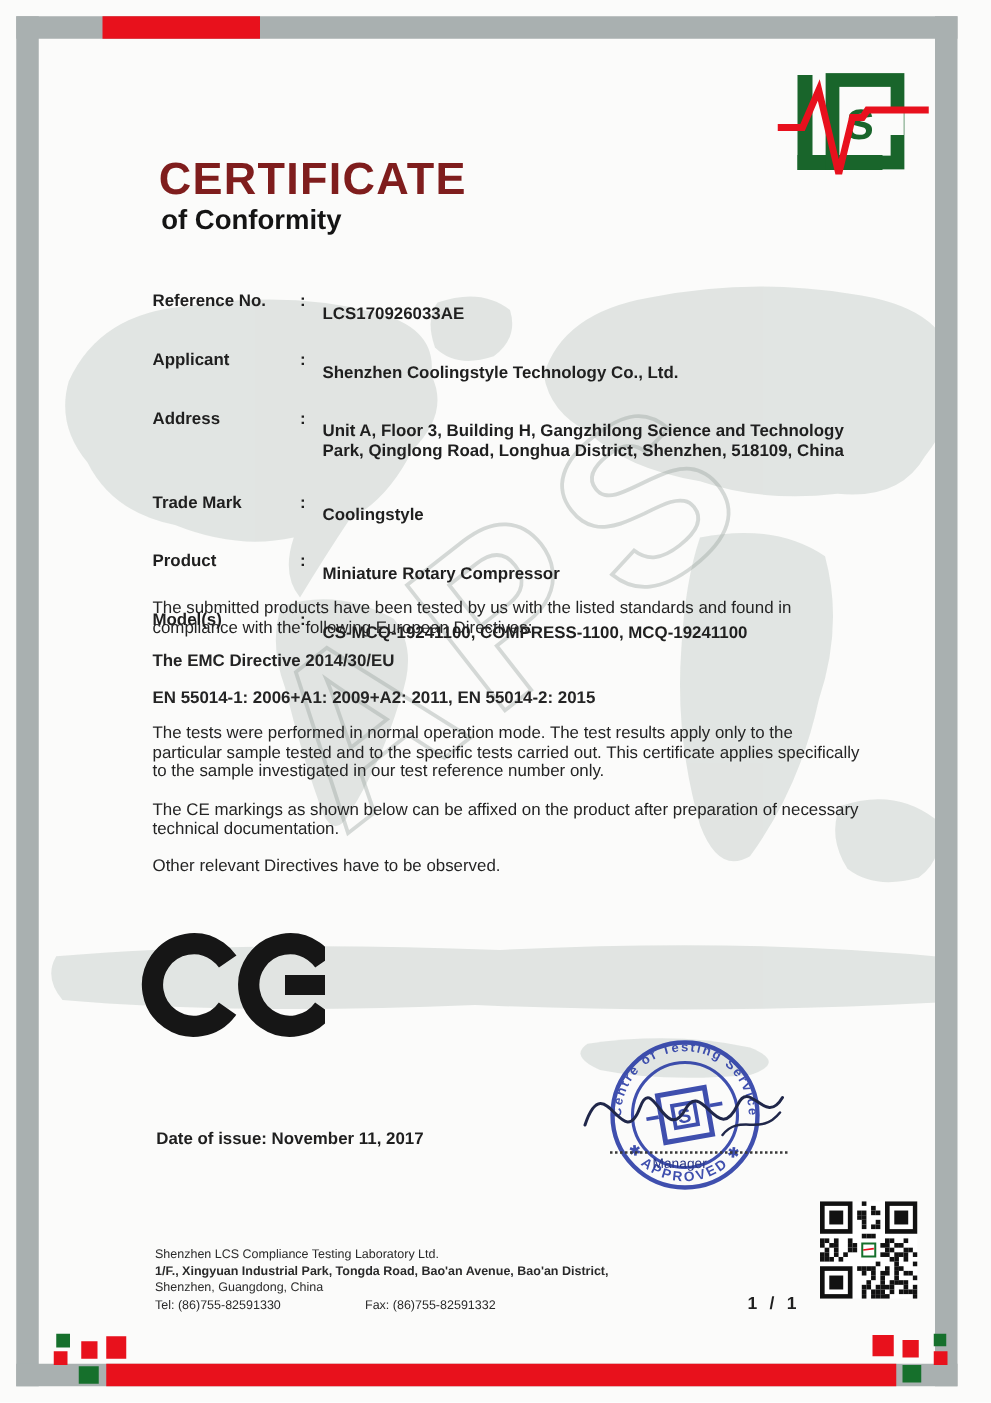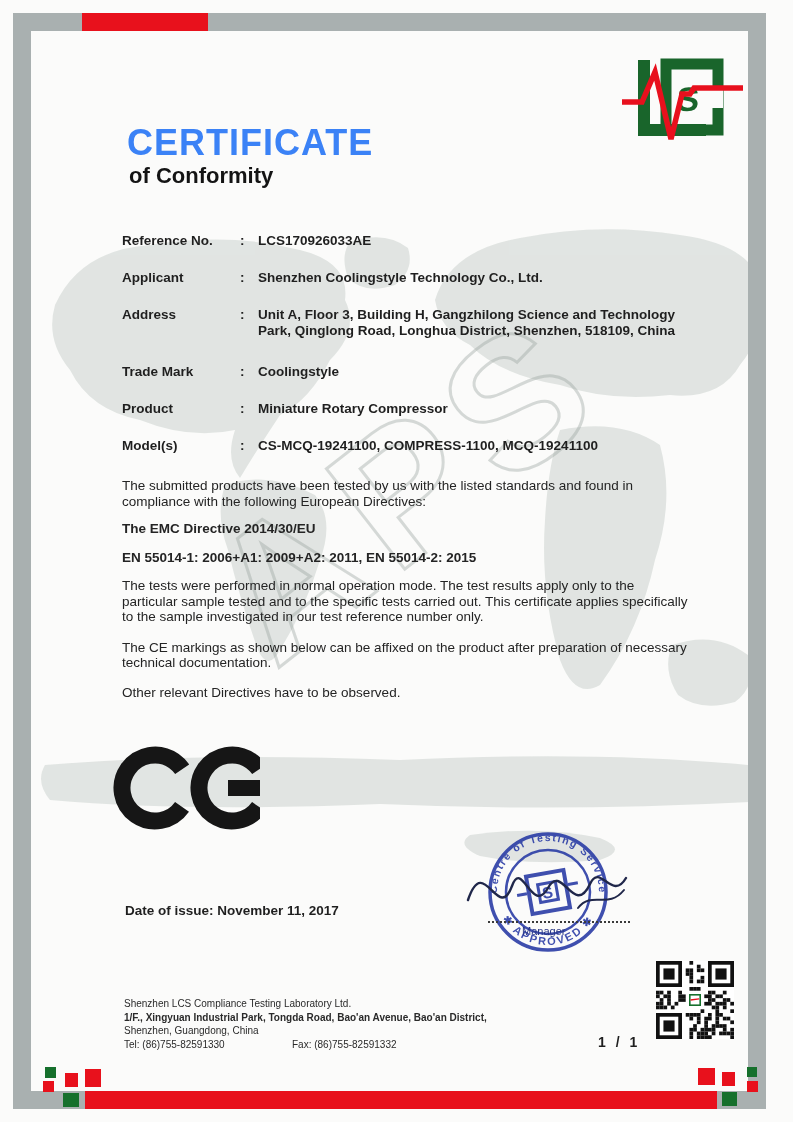--- a/index.html
+++ b/index.html
@@ -17,32 +17,32 @@
   .map-svg { position:absolute; left:0; top:0; z-index:1; pointer-events:none; }
   .diag-wm {
     position:absolute; left:190px; top:380px; z-index:1; pointer-events:none;
     font-size:185px; font-weight:bold; letter-spacing:18px;
     transform:rotate(-38deg); transform-origin:center;
     color:transparent; -webkit-text-stroke:3px rgba(150,160,154,0.38);
     text-shadow:0 0 0 transparent;
   }
   
   .title { position:absolute; left:127px; top:122px; z-index:2;
-    font-size:36px; font-weight:bold; letter-spacing:1px; color:#3b82f6; }
+    font-size:36px; font-weight:bold; letter-spacing:1px; color:#7f1d1d; }
   .subtitle { position:absolute; left:129px; top:163px; z-index:2;
     font-size:22px; font-weight:bold; color:#141414; }
   .logo-wrap { position:absolute; left:622px; top:52px; z-index:2; }
   
   .fields { position:absolute; left:122px; top:233px; width:570px; z-index:2; }
   .field-row { display:flex; font-size:13.5px; font-weight:bold; line-height:16px;
     margin-bottom:21px; }
   .field-row.two-line { margin-bottom:25px; }
   .f-label { width:118px; flex:none; }
   .f-colon { width:18px; flex:none; }
-  .f-value { width:445px; }
+  .f-value { width:445px;margin-top:10px; }
   
   .paras { position:absolute; left:122px; top:478px; width:568px; z-index:2;
     font-size:13.5px; line-height:15.5px; color:#242424; }
   .paras p { margin:0 0 12px 0; }
   .paras p.b { font-weight:bold; margin-bottom:13px; }
   .paras p.tests { margin-bottom:15px; }
   .paras p.cenote { margin-bottom:14px; }
   
   .ce-wrap { position:absolute; left:110px; top:740px; z-index:2; }
   .date-line { position:absolute; left:125px; top:903px; z-index:2;

